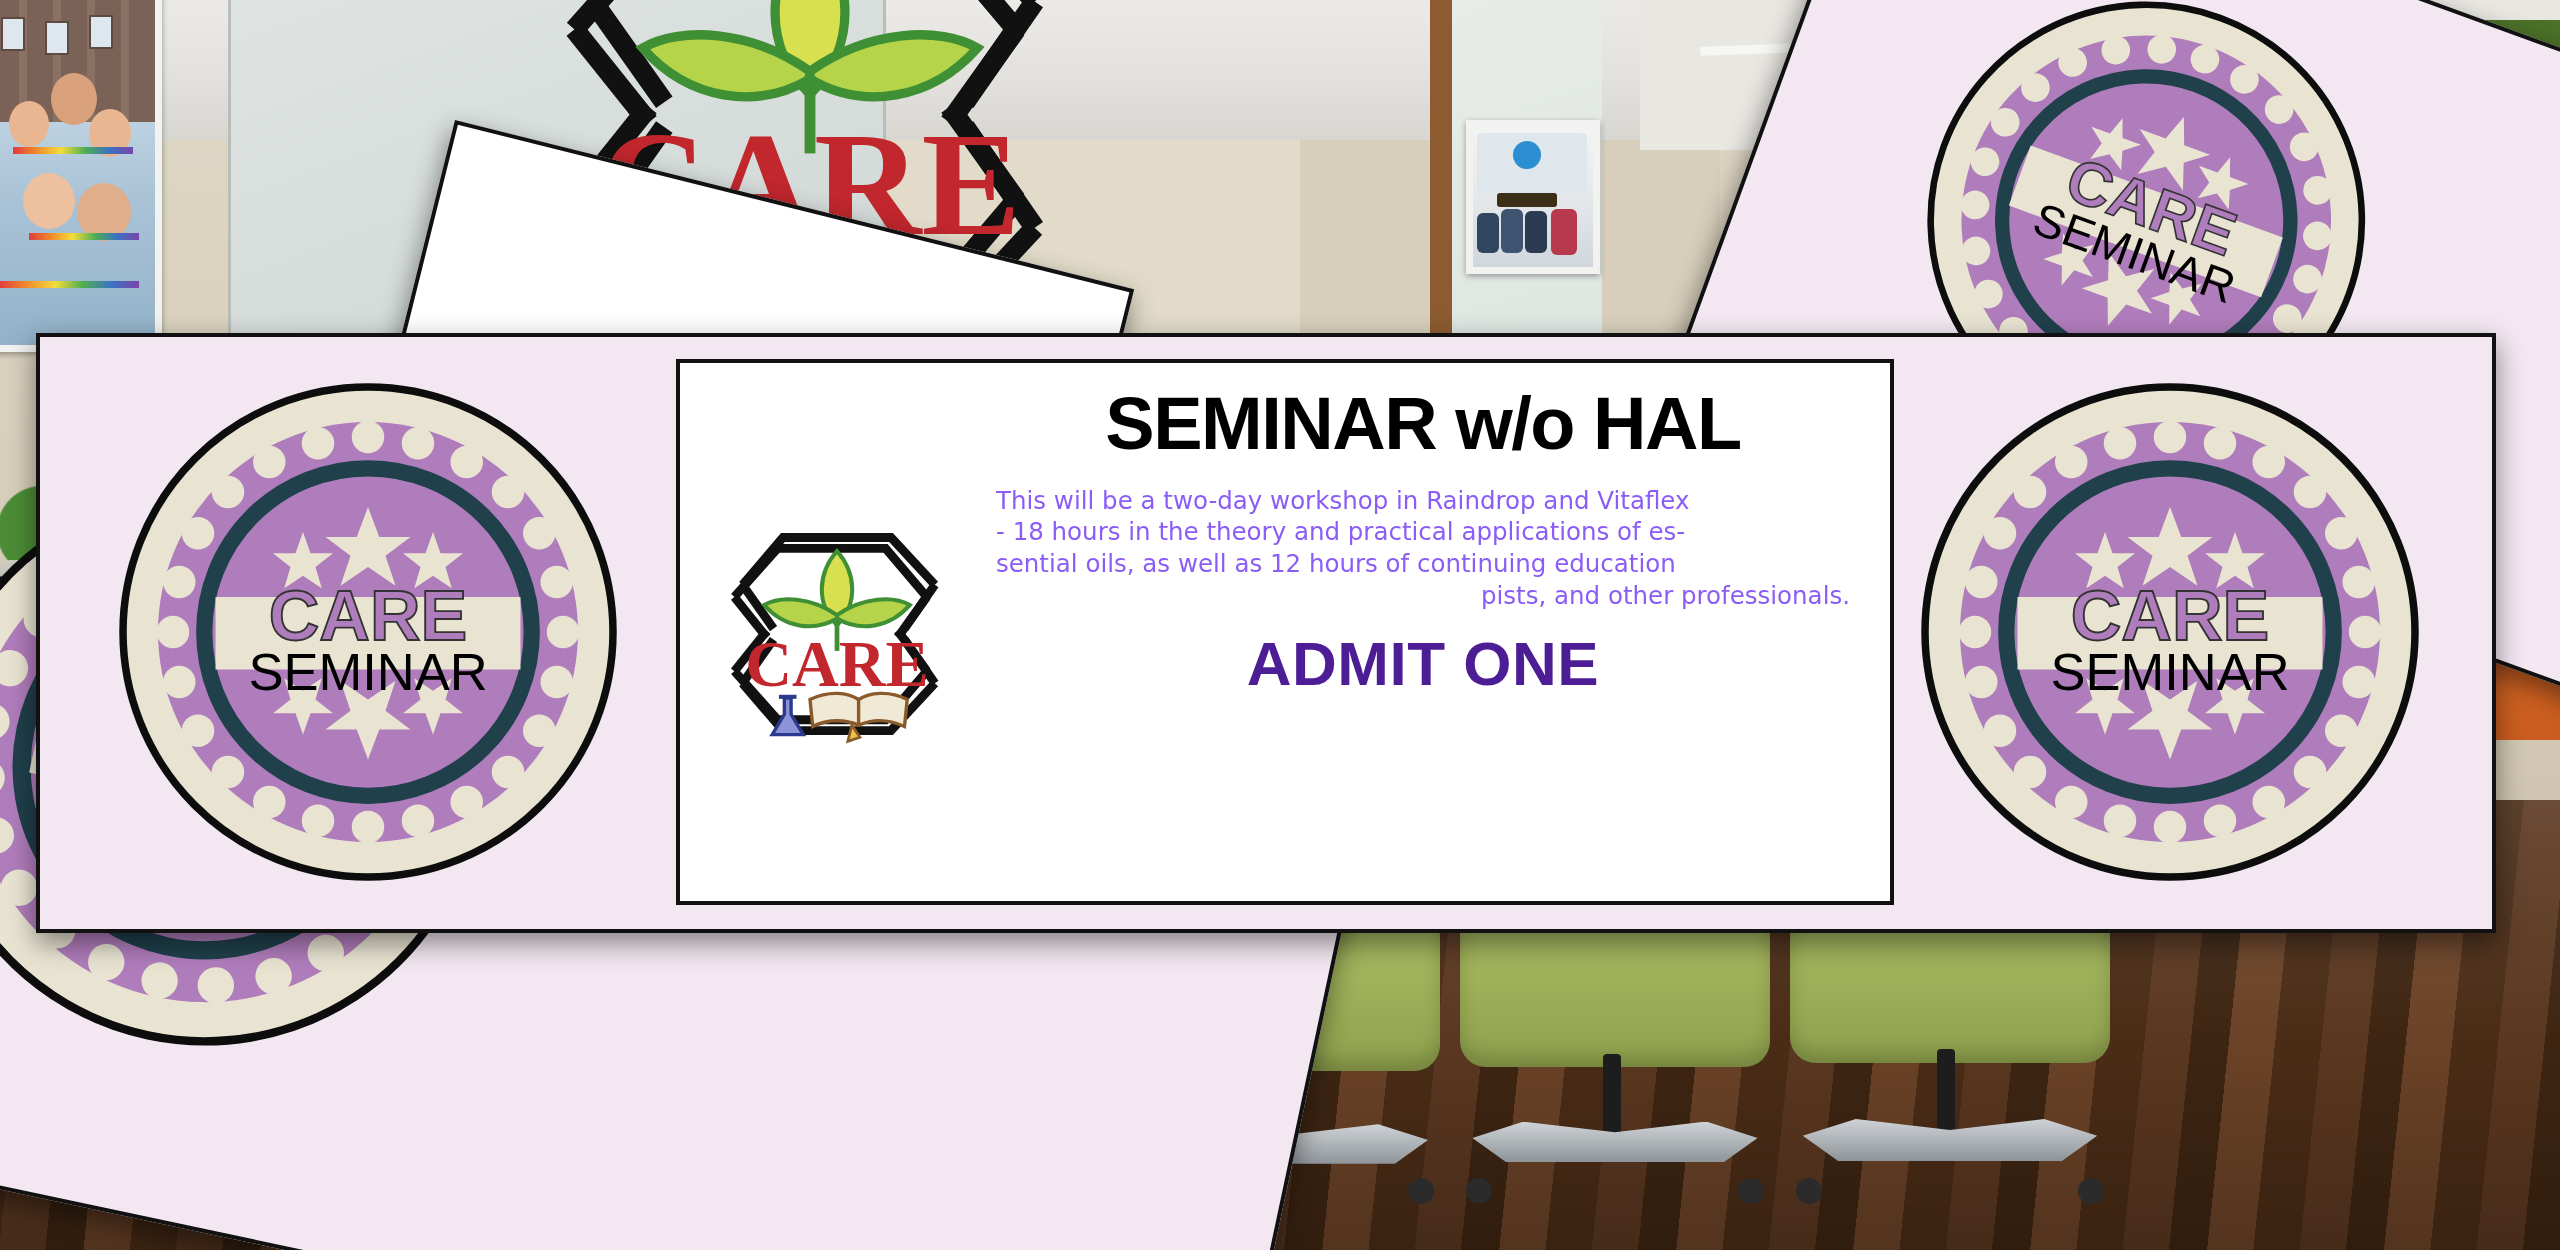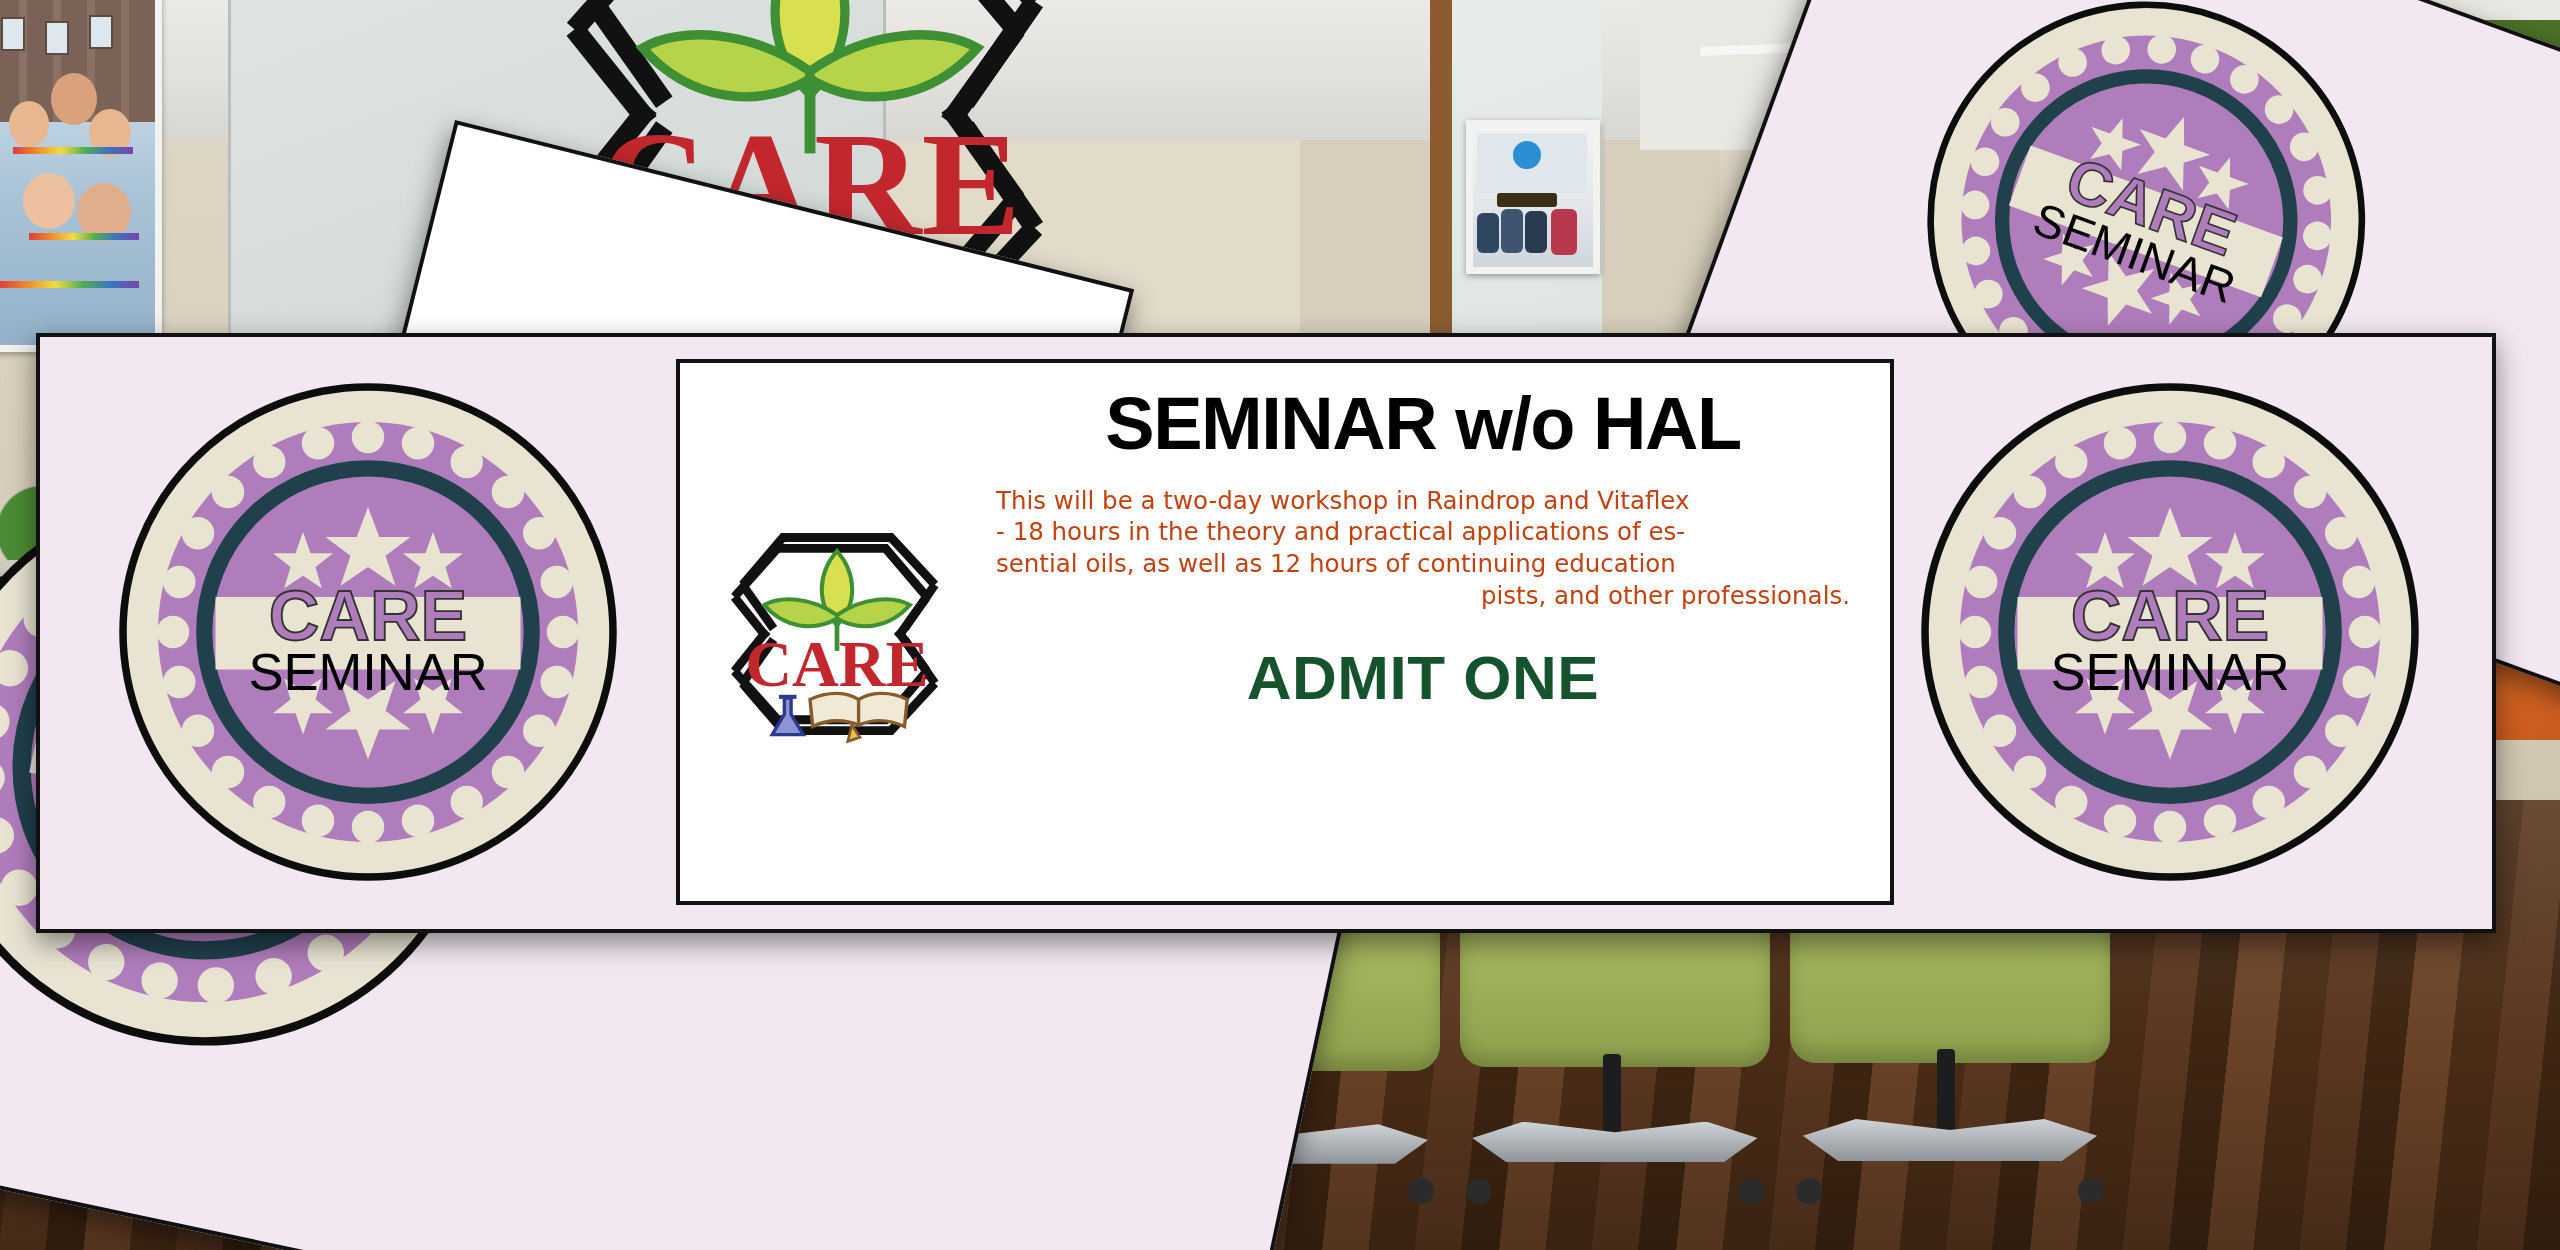--- a/index.html
+++ b/index.html
@@ -76,25 +76,25 @@
   .seal{position:absolute;}
 
   
   #ticket-main{left:36px;top:333px;width:2460px;height:600px;}
   .inner-box{position:absolute;left:636px;top:22px;width:1218px;height:546px;
     background:#fff;border:4px solid #111;box-sizing:border-box;display:flex;align-items:stretch;}
   .logo-cell{width:300px;display:flex;align-items:center;justify-content:center;padding-left:14px;box-sizing:border-box;}
   .text-cell{flex:1;padding:22px 34px 0 10px;box-sizing:border-box;}
   .headline{font-weight:bold;font-size:74px;line-height:.94;letter-spacing:-1.5px;
     text-align:center;color:#000;margin:4px 0 0 0;font-family:"Liberation Sans",sans-serif;}
-  .blurb{font-size:24.5px;line-height:1.30;color:#c2410c;text-align:justify;
+  .blurb{font-size:24.5px;line-height:1.30;color:#8b5cf6;text-align:justify;
     margin:26px 6px 0 6px;font-family:"DejaVu Sans",sans-serif;}
   .blurb .lastline{text-align:right;}
   .admit{font-weight:bold;font-size:62px;letter-spacing:.5px;text-align:center;
-    color:#14532d;margin-top:30px;font-family:"Liberation Sans",sans-serif;}
+    color:#4c1d95;margin-top:16px;font-family:"Liberation Sans",sans-serif;}
 
   
   #ticket-back-top{left:1880px;top:-200px;width:1400px;height:600px;transform:rotate(20deg);transform-origin:0 0;}
   #ticket-back-bottom{left:-170px;top:540px;width:1560px;height:600px;transform:rotate(12deg);transform-origin:0 0;}
   #ticket-back-white{left:455px;top:120px;width:700px;height:520px;background:#fff;transform:rotate(14deg);transform-origin:0 0;}
 </style>
 </head>
 <body>
 
 <div id="stage">

